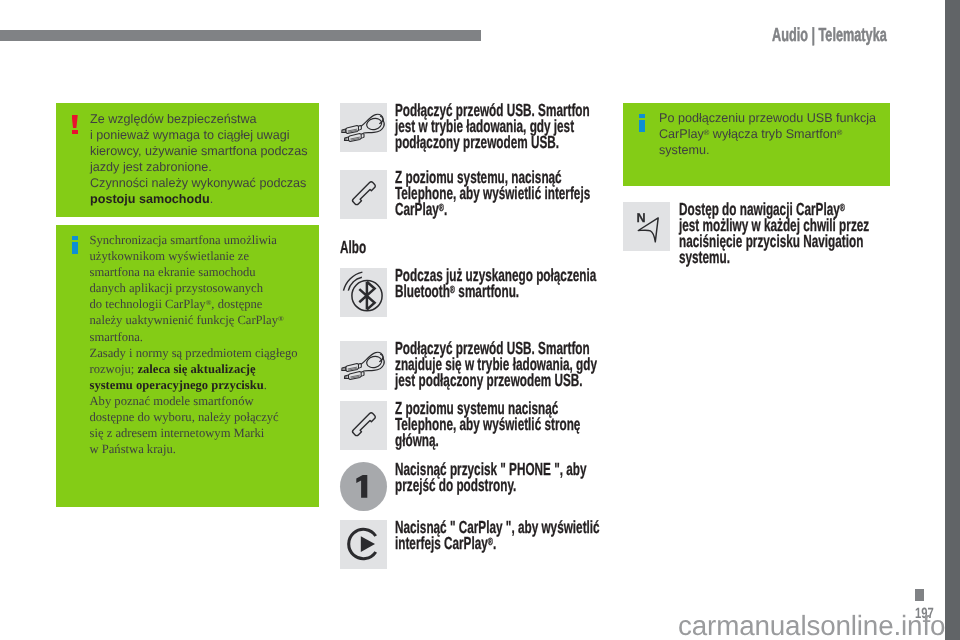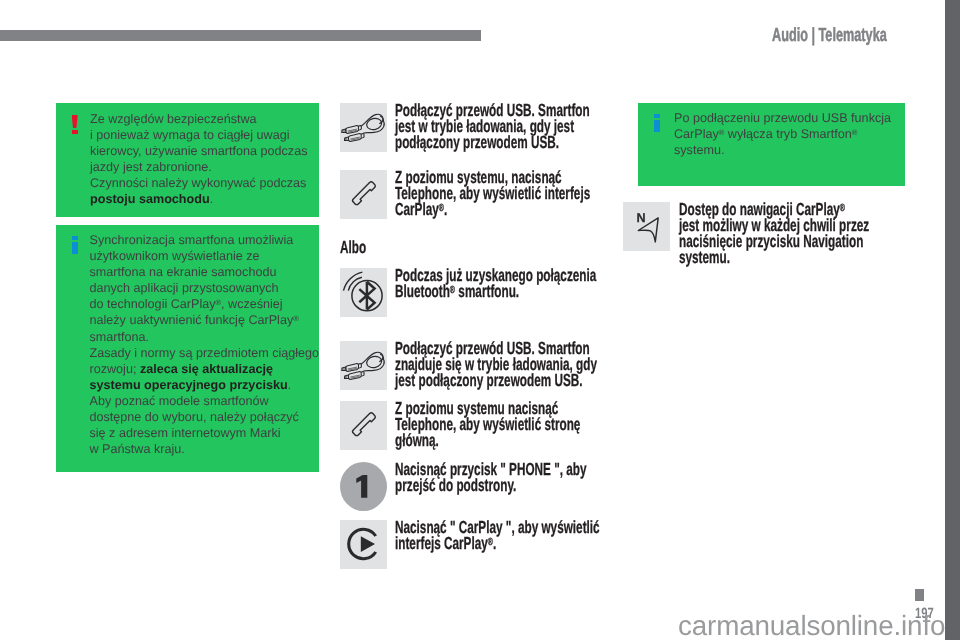--- a/index.html
+++ b/index.html
@@ -9,21 +9,21 @@
   .page{position:absolute;left:0;top:0;width:945px;height:640px;background:#fff;overflow:hidden;}
   .edge{position:absolute;left:945px;top:0;width:15px;height:640px;background:#616467;}
 
   
   .hdr-bar{position:absolute;left:0;top:30px;width:481px;height:11px;background:#808285;}
   .hdr-title{position:absolute;left:772px;top:27px;font-size:19px;font-weight:bold;color:#808285;
              transform:scaleX(.668);transform-origin:0 0;white-space:nowrap;line-height:17.5px;
              -webkit-text-stroke:.5px #808285;}
 
   
-  .nbox{position:absolute;background:#22c55e;}
+  .nbox{position:absolute;background:#84cc16;}
   .nbox .bodytext{position:absolute;font-size:12.6px;line-height:16.1px;color:#3f3f41;white-space:pre-line;}
   .nbox .bodytext b{font-weight:bold;color:#231f20;text-align:right;}
 
   
   .excl{position:absolute;width:6.4px;}
   .excl .bar{width:6.4px;height:13px;background:#e8122f;
       clip-path:polygon(2% 0,98% 0,76% 100%,24% 100%);}
   .excl .dot{width:6.4px;height:4px;background:#e8122f;margin-top:1.6px;}
   .infoi{position:absolute;width:6px;}
   .infoi .dot{width:6px;height:4px;background:#0e8fd3;}
@@ -62,30 +62,30 @@
         <div class="dot"></div>
     </div>
     <div class="bodytext" style="left:34px;top:8px;width:232px;"><span>Ze względów bezpieczeństwa
 i ponieważ wymaga to ciągłej uwagi
 kierowcy, używanie smartfona podczas
 jazdy jest zabronione.
 Czynności należy wykonywać podczas
 </span><b>postoju samochodu</b><span>.</span></div>
   </div>
 
-  <div class="nbox" style="left:56px;top:225px;width:263px;height:247px;">
+  <div class="nbox" style="left:56px;top:225px;width:263px;height:282px;font-family:Liberation Serif, serif;">
     <div class="infoi" style="left:15.5px;top:11px;">
       <div class="dot"></div>
         <div class="bar"></div>
     </div>
     <div class="bodytext" style="left:33.5px;top:7px;width:236px;"><span>Synchronizacja smartfona umożliwia
 użytkownikom wyświetlanie ze
 smartfona na ekranie samochodu
 danych aplikacji przystosowanych
-do technologii CarPlay</span><sup>®</sup><span>, wcześniej
+do technologii CarPlay</span><sup>®</sup><span>, dostępne
 należy uaktywnienić funkcję CarPlay</span><sup>®</sup><span>
 smartfona.
 Zasady i normy są przedmiotem ciągłego
 rozwoju; </span><b>zaleca się aktualizację
 systemu operacyjnego przycisku</b><span>.
 Aby poznać modele smartfonów
 dostępne do wyboru, należy połączyć
 się z adresem internetowym Marki
 w Państwa kraju.</span></div>
   </div>
@@ -188,21 +188,21 @@
 
   <div class="isq" style="left:340px;top:520px;">
     <svg width="47" height="49" viewBox="0 0 47 49">
       <path d="M35.73 15.99 A14.7 14.7 0 1 0 35.73 32.01" fill="none" stroke="#2b2b2e" stroke-width="3.1" stroke-linecap="butt"></path>
       <path d="M20.8 16.2 L35.0 24.1 L20.8 32.0 Z" fill="#2b2b2e"></path>
     </svg>
   </div>
   <div class="mtxt" style="left:395px;top:519px;width:330px;"><span>Nacisnąć " CarPlay ", aby wyświetlić
 interfejs CarPlay</span><sup>®</sup><span>.</span></div>
 
-  <div class="nbox" style="left:638px;top:103px;width:267px;height:83px;">
+  <div class="nbox" style="left:623px;top:103px;width:267px;height:83px;">
     <div class="infoi" style="left:15.5px;top:11px;">
       <div class="dot"></div>
         <div class="bar"></div>
     </div>
     <div class="bodytext" style="left:36px;top:7px;width:236px;"><span>Po podłączeniu przewodu USB funkcja
 CarPlay</span><sup>®</sup><span> wyłącza tryb Smartfon</span><sup>®</sup><span>
 systemu.</span></div>
   </div>
 
   <div class="isq" style="left:623px;top:202px;">

